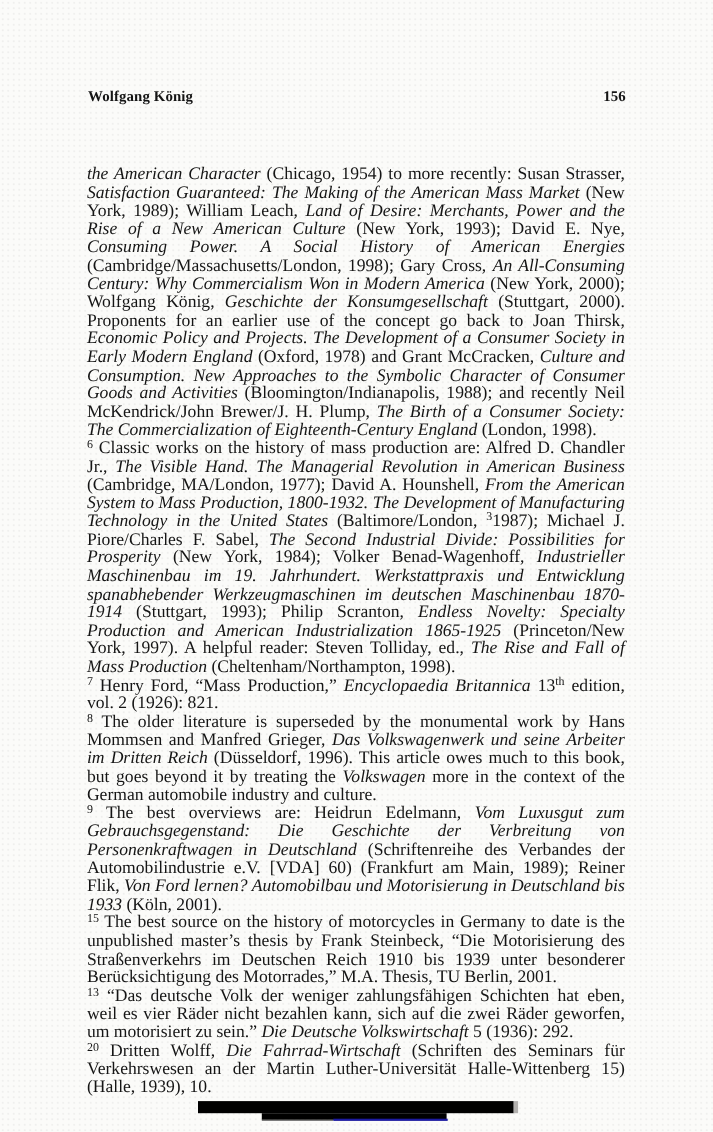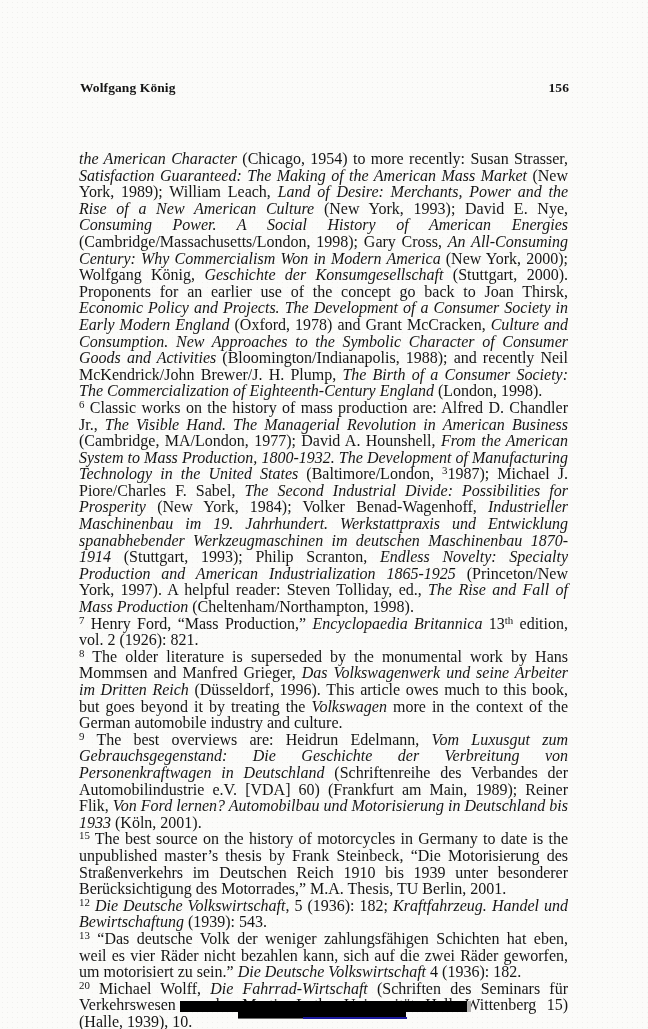--- a/index.html
+++ b/index.html
@@ -68,22 +68,21 @@
   <span>156</span>
 </div>
 
 <div class="text-block">
     <p class="fn"><span class="i">the American Character</span><span> (Chicago, 1954) to more recently: Susan Strasser, </span><span class="i">Satisfaction Guaranteed: The Making of the American Mass Market</span><span> (New York, 1989); William Leach, </span><span class="i">Land of Desire: Merchants, Power and the Rise of a New American Culture</span><span> (New York, 1993); David E. Nye, </span><span class="i">Consuming Power. A Social History of American Energies</span><span> (Cambridge/Massachusetts/London, 1998); Gary Cross, </span><span class="i">An All-Consuming Century: Why Commercialism Won in Modern America</span><span> (New York, 2000); Wolfgang König, </span><span class="i">Geschichte der Konsumgesellschaft</span><span> (Stuttgart, 2000). Proponents for an earlier use of the concept go back to Joan Thirsk, </span><span class="i">Economic Policy and Projects. The Development of a Consumer Society in Early Modern England</span><span> (Oxford, 1978) and Grant McCracken, </span><span class="i">Culture and Consumption. New Approaches to the Symbolic Character of Consumer Goods and Activities</span><span> (Bloomington/Indianapolis, 1988); and recently Neil McKendrick/John Brewer/J. H. Plump, </span><span class="i">The Birth of a Consumer Society: The Commercialization of Eighteenth-Century England</span><span> (London, 1998).</span></p>
     <p class="fn"><sup>6</sup><span> Classic works on the history of mass production are: Alfred D. Chandler Jr., </span><span class="i">The Visible Hand. The Managerial Revolution in American Business</span><span> (Cambridge, MA/London, 1977); David A. Hounshell, </span><span class="i">From the American System to Mass Production, 1800-1932. The Development of Manufacturing Technology in the United States</span><span> (Baltimore/London, </span><sup>3</sup><span>1987); Michael J. Piore/Charles F. Sabel, </span><span class="i">The Second Industrial Divide: Possibilities for Prosperity</span><span> (New York, 1984); Volker Benad-Wagenhoff, </span><span class="i">Industrieller Maschinenbau im 19. Jahrhundert. Werkstattpraxis und Entwicklung spanabhebender Werkzeugmaschinen im deutschen Maschinenbau 1870-1914</span><span> (Stuttgart, 1993); Philip Scranton, </span><span class="i">Endless Novelty: Specialty Production and American Industrialization 1865-1925</span><span> (Princeton/New York, 1997). A helpful reader: Steven Tolliday, ed., </span><span class="i">The Rise and Fall of Mass Production</span><span> (Cheltenham/Northampton, 1998).</span></p>
     <p class="fn"><sup>7</sup><span> Henry Ford, “Mass Production,” </span><span class="i">Encyclopaedia Britannica</span><span> 13</span><sup>th</sup><span> edition, vol. 2 (1926): 821.</span></p>
     <p class="fn"><sup>8</sup><span> The older literature is superseded by the monumental work by Hans Mommsen and Manfred Grieger, </span><span class="i">Das Volkswagenwerk und seine Arbeiter im Dritten Reich</span><span> (Düsseldorf, 1996). This article owes much to this book, but goes beyond it by treating the </span><span class="i">Volkswagen</span><span> more in the context of the German automobile industry and culture.</span></p>
     <p class="fn"><sup>9</sup><span> The best overviews are: Heidrun Edelmann, </span><span class="i">Vom Luxusgut zum Gebrauchsgegenstand: Die Geschichte der Verbreitung von Personenkraftwagen in Deutschland</span><span> (Schriftenreihe des Verbandes der Automobilindustrie e.V. [VDA] 60) (Frankfurt am Main, 1989); Reiner Flik, </span><span class="i">Von Ford lernen? Automobilbau und Motorisierung in Deutschland bis 1933</span><span> (Köln, 2001).</span></p>
     <p class="fn"><sup>15</sup><span> The best source on the history of motorcycles in Germany to date is the unpublished master’s thesis by Frank Steinbeck, “Die Motorisierung des Straßenverkehrs im Deutschen Reich 1910 bis 1939 unter besonderer Berücksichtigung des Motorrades,” M.A. Thesis, TU Berlin, 2001.</span></p>
-    <p class="fn"><sup>12</sup><span> </span><span class="i">Die Deutsche Volkswirtschaft</span><span>, 5 (1936): 182; </span><span class="i">Kraftfahrzeug. Handel und Bewirtschaftung</span><span> (1939): 543.</span></p>
-    <p class="fn"><sup>13</sup><span> “Das deutsche Volk der weniger zahlungsfähigen Schichten hat eben, weil es vier Räder nicht bezahlen kann, sich auf die zwei Räder geworfen, um motorisiert zu sein.” </span><span class="i">Die Deutsche Volkswirtschaft</span><span> 4 (1936): 182.</span></p>
-    <p class="fn"><sup>20</sup><span> Michael Wolff, </span><span class="i">Die Fahrrad-Wirtschaft</span><span> (Schriften des Seminars für Verkehrswesen an der Martin Luther-Universität Halle-Wittenberg 15) (Halle, 1939), 10.</span></p>
+    <p class="fn"><sup>13</sup><span> “Das deutsche Volk der weniger zahlungsfähigen Schichten hat eben, weil es vier Räder nicht bezahlen kann, sich auf die zwei Räder geworfen, um motorisiert zu sein.” </span><span class="i">Die Deutsche Volkswirtschaft</span><span> 5 (1936): 292.</span></p>
+    <p class="fn"><sup>20</sup><span> Dritten Wolff, </span><span class="i">Die Fahrrad-Wirtschaft</span><span> (Schriften des Seminars für Verkehrswesen an der Martin Luther-Universität Halle-Wittenberg 15) (Halle, 1939), 10.</span></p>
   </div>
 
 <div class="redacted-bar-main" style="background: rgb(0, 0, 0);"></div>
 <div class="redacted-bar-main-edge" style="background: rgb(178, 176, 174);"></div>
 <div class="redacted-bar-sub" style="background: rgb(0, 0, 0);"></div>
 <div class="underline-gray" style="background: rgb(110, 110, 110);"></div>
 <div class="underline-blue" style="background: rgb(28, 26, 160);"></div>
 
 </body></html>

